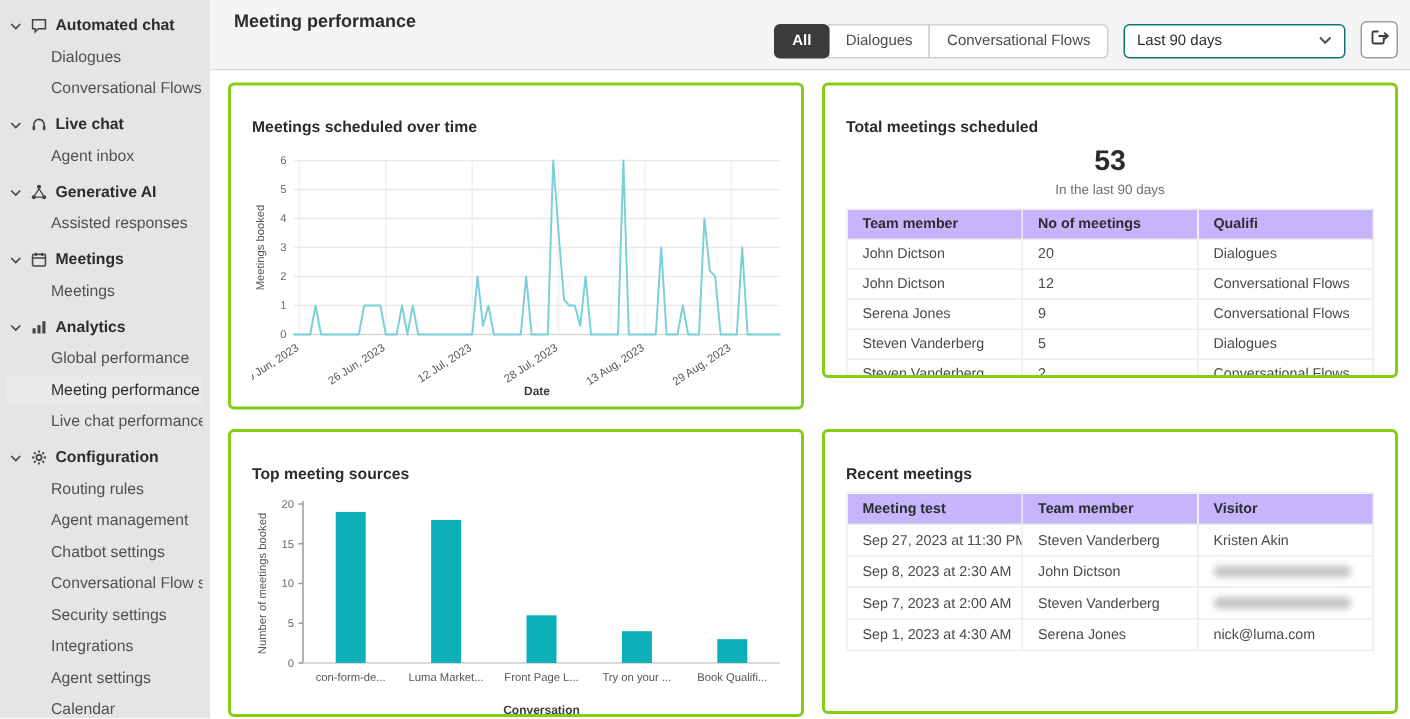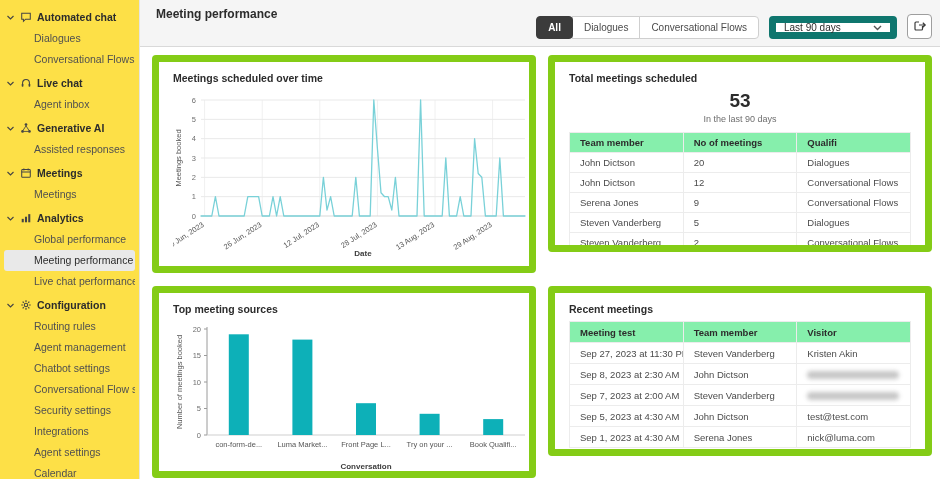--- a/index.html
+++ b/index.html
@@ -1,21 +1,21 @@
 <!DOCTYPE html>
 <html><head>
 <meta charset="utf-8">
 <style>
   * { margin:0; padding:0; box-sizing:border-box; }
   html,body { width:940px; height:479px; overflow:hidden; background:#fff;
     font-family:"Liberation Sans", sans-serif; color:#2c2c2c; }
   .app { display:flex; width:940px; height:479px; }
 
   
-  .sidebar { width:140px; flex:0 0 140px; background:#fde047; border-right:1px solid #e4e4e4;
+  .sidebar { width:140px; flex:0 0 140px; background:#e5e5e5; border-right:1px solid #e4e4e4;
     padding-top:4px; overflow:hidden; }
   .group-row { display:flex; align-items:center; gap:5px; height:22px; padding:0 4px 0 6px;
     font-size:10.5px; font-weight:bold; color:#2c2c2c; cursor:pointer; margin-top:2px; }
   .group-row .chev { width:9px; height:9px; flex:0 0 9px; display:flex; }
   .group-row .gicon { width:12px; height:12px; flex:0 0 12px; display:flex; }
   .item-row { height:21px; line-height:21px; padding-left:30px; font-size:10.5px; color:#505050;
     cursor:pointer; margin:0 4px; border-radius:3px; white-space:nowrap; overflow:hidden; }
   .item-row.selected { background:#e9e9e9; color:#2c2c2c; }
 
   
@@ -26,43 +26,43 @@
   .controls { display:flex; align-items:flex-end; gap:10px; padding-bottom:7px; }
   .seg { display:inline-flex; }
   .seg button { font-family:inherit; font-size:10px; color:#4b4b4b; background:#fff;
     border:1px solid #cfcfcf; height:23px; padding:0 11px; margin-left:-1px; cursor:pointer; }
   .seg button:first-child { border-radius:4px 0 0 4px; margin-left:0;text-align:center; }
   .seg button:last-child { border-radius:0 4px 4px 0; }
   .seg button.active { background:#3b3b3b; border-color:#3b3b3b; color:#fff; font-weight:bold;
     border-radius:4px; position:relative; z-index:1; }
   .daterange { display:flex; flex-direction:column; gap:16px; }
   .daterange .dr-label { font-size:8.5px; color:#555; }
-  .select { width:128px; height:23px; border:7px solid #0f766e; border-radius:4px; background:#fff;
+  .select { width:148px; height:23px; border:1px solid #0f766e; border-radius:4px; background:#fff;
     display:flex; align-items:center; justify-content:space-between; padding:0 8px; font-size:10px;
     color:#2c2c2c; cursor:pointer; }
   .icon-btn { width:25px; height:25px; border:1px solid #9e9e9e; border-radius:4px; background:#fff;
     display:flex; align-items:center; justify-content:center; cursor:pointer; }
 
   
   .content { flex:1; display:grid; grid-template-columns:1fr 1fr; gap:13px 12px;
     padding:8px 8px 6px 12px; align-items:start; background:#fff; }
-  .card { background:#fff; border:7px solid #84cc16; border-radius:4px; padding:10px 14px;
+  .card { background:#fff; border:2px solid #84cc16; border-radius:4px; padding:22px 14px;
     overflow:hidden; }
   .card-title { font-size:10.5px; font-weight:bold; color:#2c2c2c; margin-bottom:6px; }
   #card-line { height:218px; }
   #card-total { height:197px; }
   #card-bar { height:192px; }
-  #card-recent { height:170px; }
+  #card-recent { height:190px; }
 
   .big-number-wrap { text-align:center; margin:2px 0 8px; }
   .big-number { font-size:19px; font-weight:bold; color:#2c2c2c; }
   .big-sub { font-size:9px; color:#6e6e6e; margin-top:2px; }
 
   table { width:100%; border-collapse:collapse; table-layout:fixed; }
-  th { font-size:9.5px; font-weight:bold; color:#2c2c2c; text-align:left; background:#86efac; }
+  th { font-size:9.5px; font-weight:bold; color:#2c2c2c; text-align:left; background:#c4b5fd; }
   td { font-size:9.5px; color:#4b4b4b; }
   th, td { border:1px solid #ececec; padding:4px 10px; overflow:hidden; white-space:nowrap; }
   #card-recent th, #card-recent td { padding:4.5px 10px; }
   .redacted { display:inline-block; width:92px; height:8px; background:#c7c7c7; border-radius:4px;
     filter:blur(2px); vertical-align:middle; }
 
   svg text { font-family:"Liberation Sans", sans-serif; }
 </style>
 </head>
 <body>
@@ -340,25 +340,20 @@
                   <td>Sep 8, 2023 at 2:30 AM</td>
                   <td>John Dictson</td>
                   <td><span class="redacted"></span></td>
                 </tr>
                 <tr>
                   <td>Sep 7, 2023 at 2:00 AM</td>
                   <td>Steven Vanderberg</td>
                   <td><span class="redacted"></span></td>
                 </tr>
                 <tr>
-                  <td>Sep 5, 2023 at 4:30 AM</td>
-                  <td>John Dictson</td>
-                  <td>test@test.com</td>
-                </tr>
-                <tr>
                   <td>Sep 1, 2023 at 4:30 AM</td>
                   <td>Serena Jones</td>
                   <td>nick@luma.com</td>
                 </tr>
               </tbody>
             </table>
           </div>
       </section>
     </div>
   </div>

